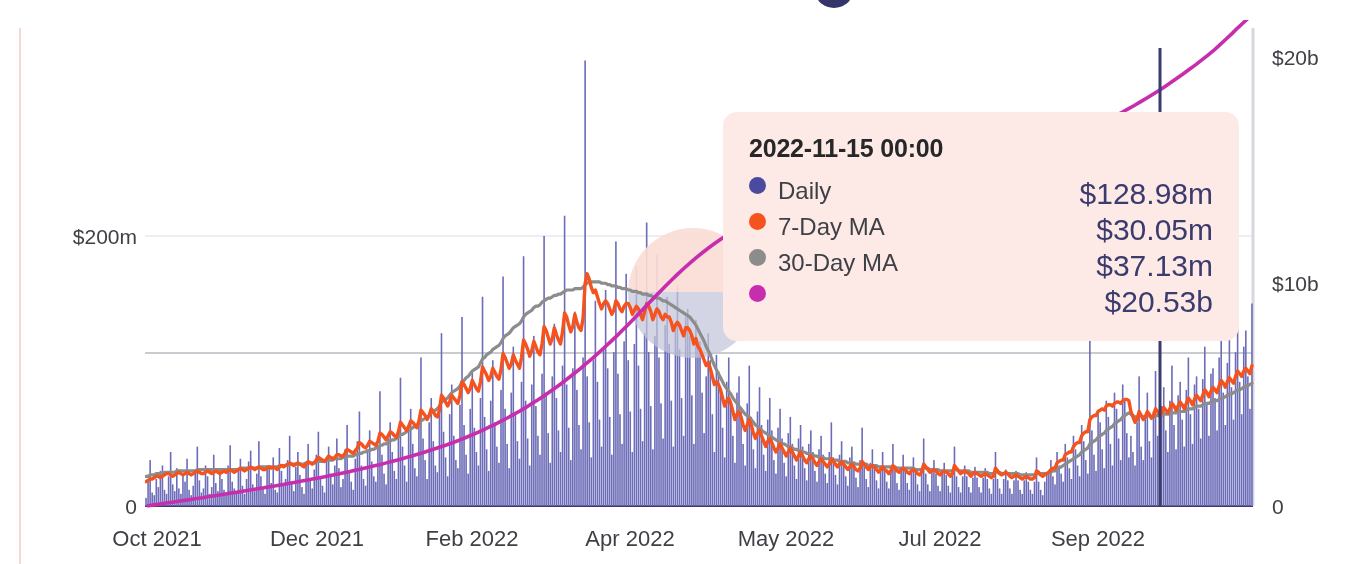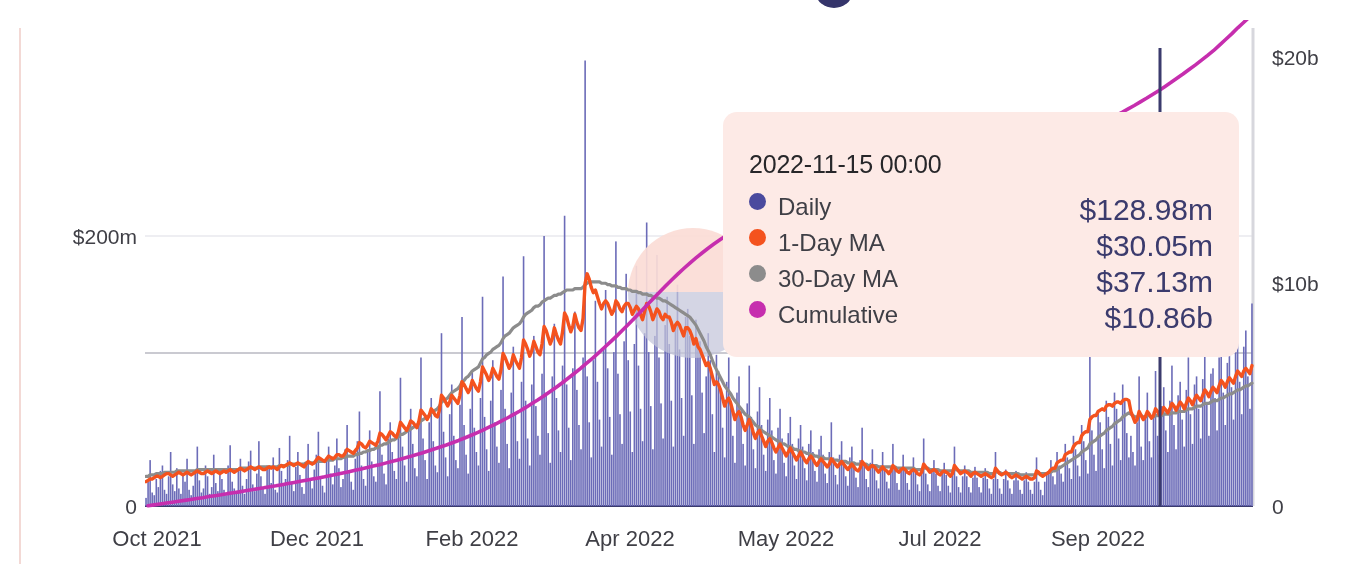--- a/index.html
+++ b/index.html
@@ -50,24 +50,24 @@
     top: 112px;
     width: 516px;
     box-sizing: border-box;
     background: #fdeae6;
     border-radius: 14px;
     padding: 22px 26px 20px 26px;
     font-family: "Liberation Sans", sans-serif;
   }
   #tooltip .tt-title {
     font-size: 25px;
-    font-weight: normal;
+    font-weight: bold;
     color: #27272a;
     letter-spacing: -0.2px;
-    margin: 16px 0 14px 0;
+    margin: 0 0 14px 0;
     white-space: nowrap;
   }
   #tooltip .tt-row {
     display: flex;
     align-items: flex-start;
     height: 36px;
   }
   #tooltip .tt-dot {
     width: 17px;
     height: 17px;
@@ -708,28 +708,27 @@
 
   <div id="tooltip">
     <div class="tt-title">2022-11-15 00:00</div>
     <div class="tt-row">
       <span class="tt-dot" style="background: rgb(74, 74, 158);"></span>
       <span class="tt-name">Daily</span>
       <span class="tt-val">$128.98m</span>
     </div>
     <div class="tt-row">
       <span class="tt-dot" style="background: rgb(244, 82, 30);"></span>
-      <span class="tt-name">1-Day MA</span>
+      <span class="tt-name">7-Day MA</span>
       <span class="tt-val">$30.05m</span>
     </div>
     <div class="tt-row">
       <span class="tt-dot" style="background: rgb(140, 140, 140);"></span>
       <span class="tt-name">30-Day MA</span>
       <span class="tt-val">$37.13m</span>
     </div>
     <div class="tt-row">
       <span class="tt-dot" style="background: rgb(198, 46, 174);"></span>
-      <span class="tt-name">Cumulative</span>
-      <span class="tt-val">$10.86b</span>
+      <span class="tt-val">$20.53b</span>
     </div>
   </div>
 
 </div>
 
 </body></html>

